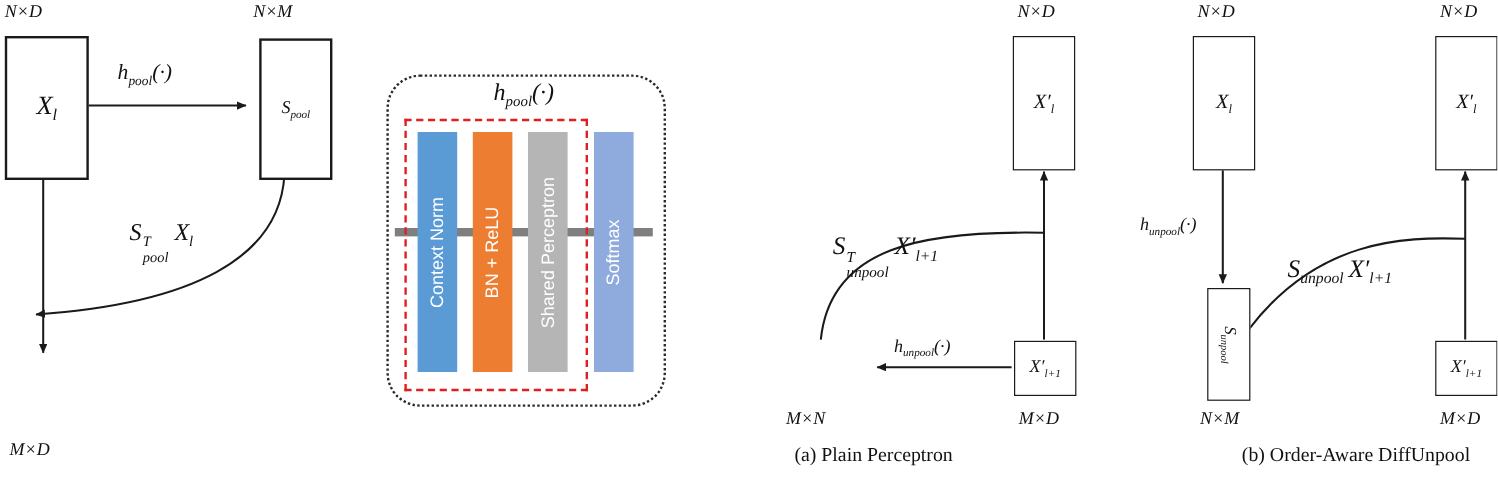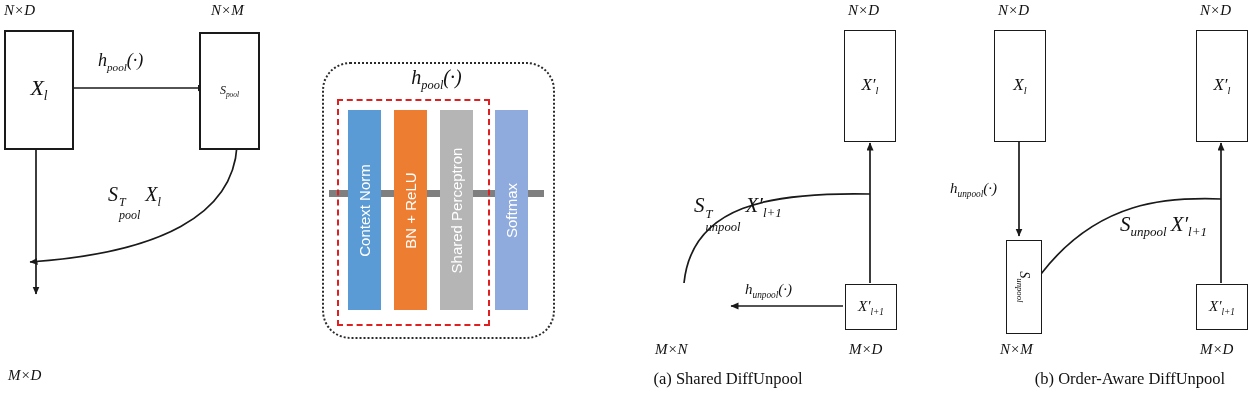--- a/index.html
+++ b/index.html
@@ -57,21 +57,21 @@
   <div class="dim" style="left:4px;top:2px">N×D</div>
 
   <div class="box" style="left:4px;top:30px;width:66px;height:116px;font-size:22px">
     <span class="m"><span>X</span><sub>l</sub></span>
   </div>
 
   <div class="mlabel" style="left:98px;top:50px;font-size:18px"><span>h</span><sub>pool</sub><span>(·)</span></div>
 
   <div class="dim" style="left:211px;top:2px">N×M</div>
 
-  <div class="box" style="left:199px;top:32px;width:57px;height:114px;font-size:12px">
+  <div class="box" style="left:216px;top:32px;width:57px;height:114px;font-size:15px">
     <span class="m"><span>S</span><sub>pool</sub></span>
   </div>
 
   <div class="mlabel" style="left:108px;top:183px;font-size:20px"><span>S</span><span class="supsub">
         <span>T</span>
         <span>pool</span>
       </span><span style="margin-left:5px">X</span><sub>l</sub></div>
 
 
   <div class="dim" style="left:8px;top:367px">M×D</div>
@@ -110,42 +110,42 @@
 
   <div class="dim" style="left:655px;top:341px">M×N</div>
 
   <div class="mlabel" style="left:745px;top:281px;font-size:15px"><span>h</span><sub>unpool</sub><span>(·)</span></div>
 
   <div class="box thin" style="left:845px;top:284px;width:50px;height:44px;font-size:15px">
     <span class="m"><span>X′</span><sub>l+1</sub></span>
   </div>
   <div class="dim" style="left:849px;top:341px">M×D</div>
 
-  <div class="caption" style="left:598px;top:369px;width:260px">(a) Shared DiffUnpool</div>
+  <div class="caption" style="left:598px;top:369px;width:260px">(a) Plain Perceptron</div>
 
   <div class="dim" style="left:998px;top:2px">N×D</div>
 
   <div class="box thin" style="left:994px;top:30px;width:50px;height:110px;font-size:17px">
     <span class="m"><span>X</span><sub>l</sub></span>
   </div>
 
   <div class="dim" style="left:1200px;top:2px">N×D</div>
 
   <div class="box thin" style="left:1196px;top:30px;width:50px;height:110px;font-size:17px">
     <span class="m"><span>X′</span><sub>l</sub></span>
   </div>
 
   <div class="mlabel" style="left:950px;top:180px;font-size:15px"><span>h</span><sub>unpool</sub><span>(·)</span></div>
 
   <div class="box thin" style="left:1006px;top:240px;width:34px;height:92px;font-size:14px">
     <span class="m rot90"><span>S</span><sub>unpool</sub></span>
   </div>
   <div class="dim" style="left:1000px;top:341px">N×M</div>
 
-  <div class="mlabel" style="left:1120px;top:212px;font-size:21px"><span>S</span><sub>unpool</sub><span style="margin-left:4px">X′</span><sub>l+1</sub></div>
+  <div class="mlabel" style="left:1073px;top:212px;font-size:21px"><span>S</span><sub>unpool</sub><span style="margin-left:4px">X′</span><sub>l+1</sub></div>
 
   <div class="box thin" style="left:1196px;top:284px;width:50px;height:44px;font-size:15px">
     <span class="m"><span>X′</span><sub>l+1</sub></span>
   </div>
   <div class="dim" style="left:1200px;top:341px">M×D</div>
 
   <div class="caption" style="left:1000px;top:369px;width:260px">(b) Order-Aware DiffUnpool</div>
 
 </div>
 

